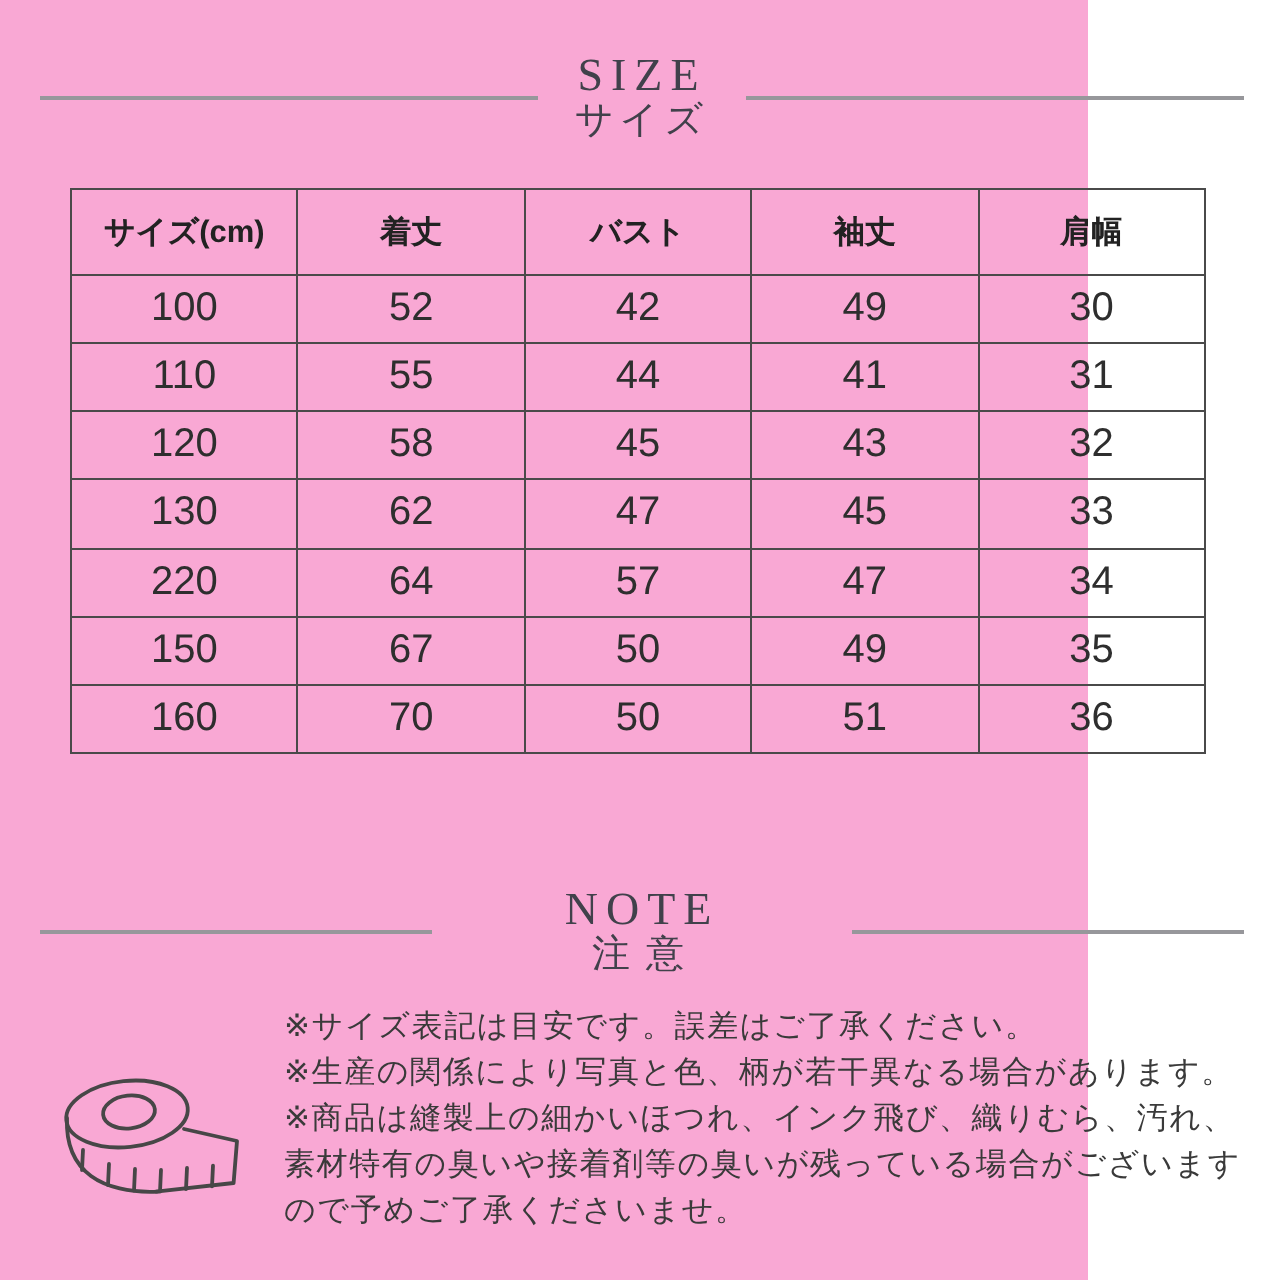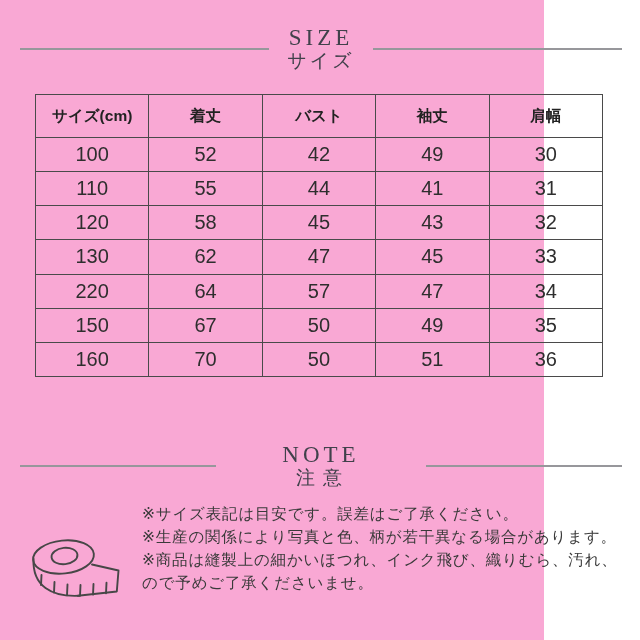--- a/index.html
+++ b/index.html
@@ -163,16 +163,17 @@
     <path d="M 39 58.3 L 39.5 47.5"></path>
     <path d="M 52 58.8 L 52.5 48"></path>
     <path d="M 65 57.6 L 65.5 47"></path>
     <path d="M 78 56.2 L 78.5 45.8"></path>
   </svg>
 
   <div class="note-lines">
     <div class="note-line">※サイズ表記は目安です。誤差はご了承ください。</div>
     <div class="note-line">※生産の関係により写真と色、柄が若干異なる場合があります。</div>
     <div class="note-line">※商品は縫製上の細かいほつれ、インク飛び、織りむら、汚れ、</div>
+    <div class="note-line">素材特有の臭いや接着剤等の臭いが残っている場合がございます</div>
     <div class="note-line">ので予めご了承くださいませ。</div>
   </div>
 
 </div>
 
 </body></html>

